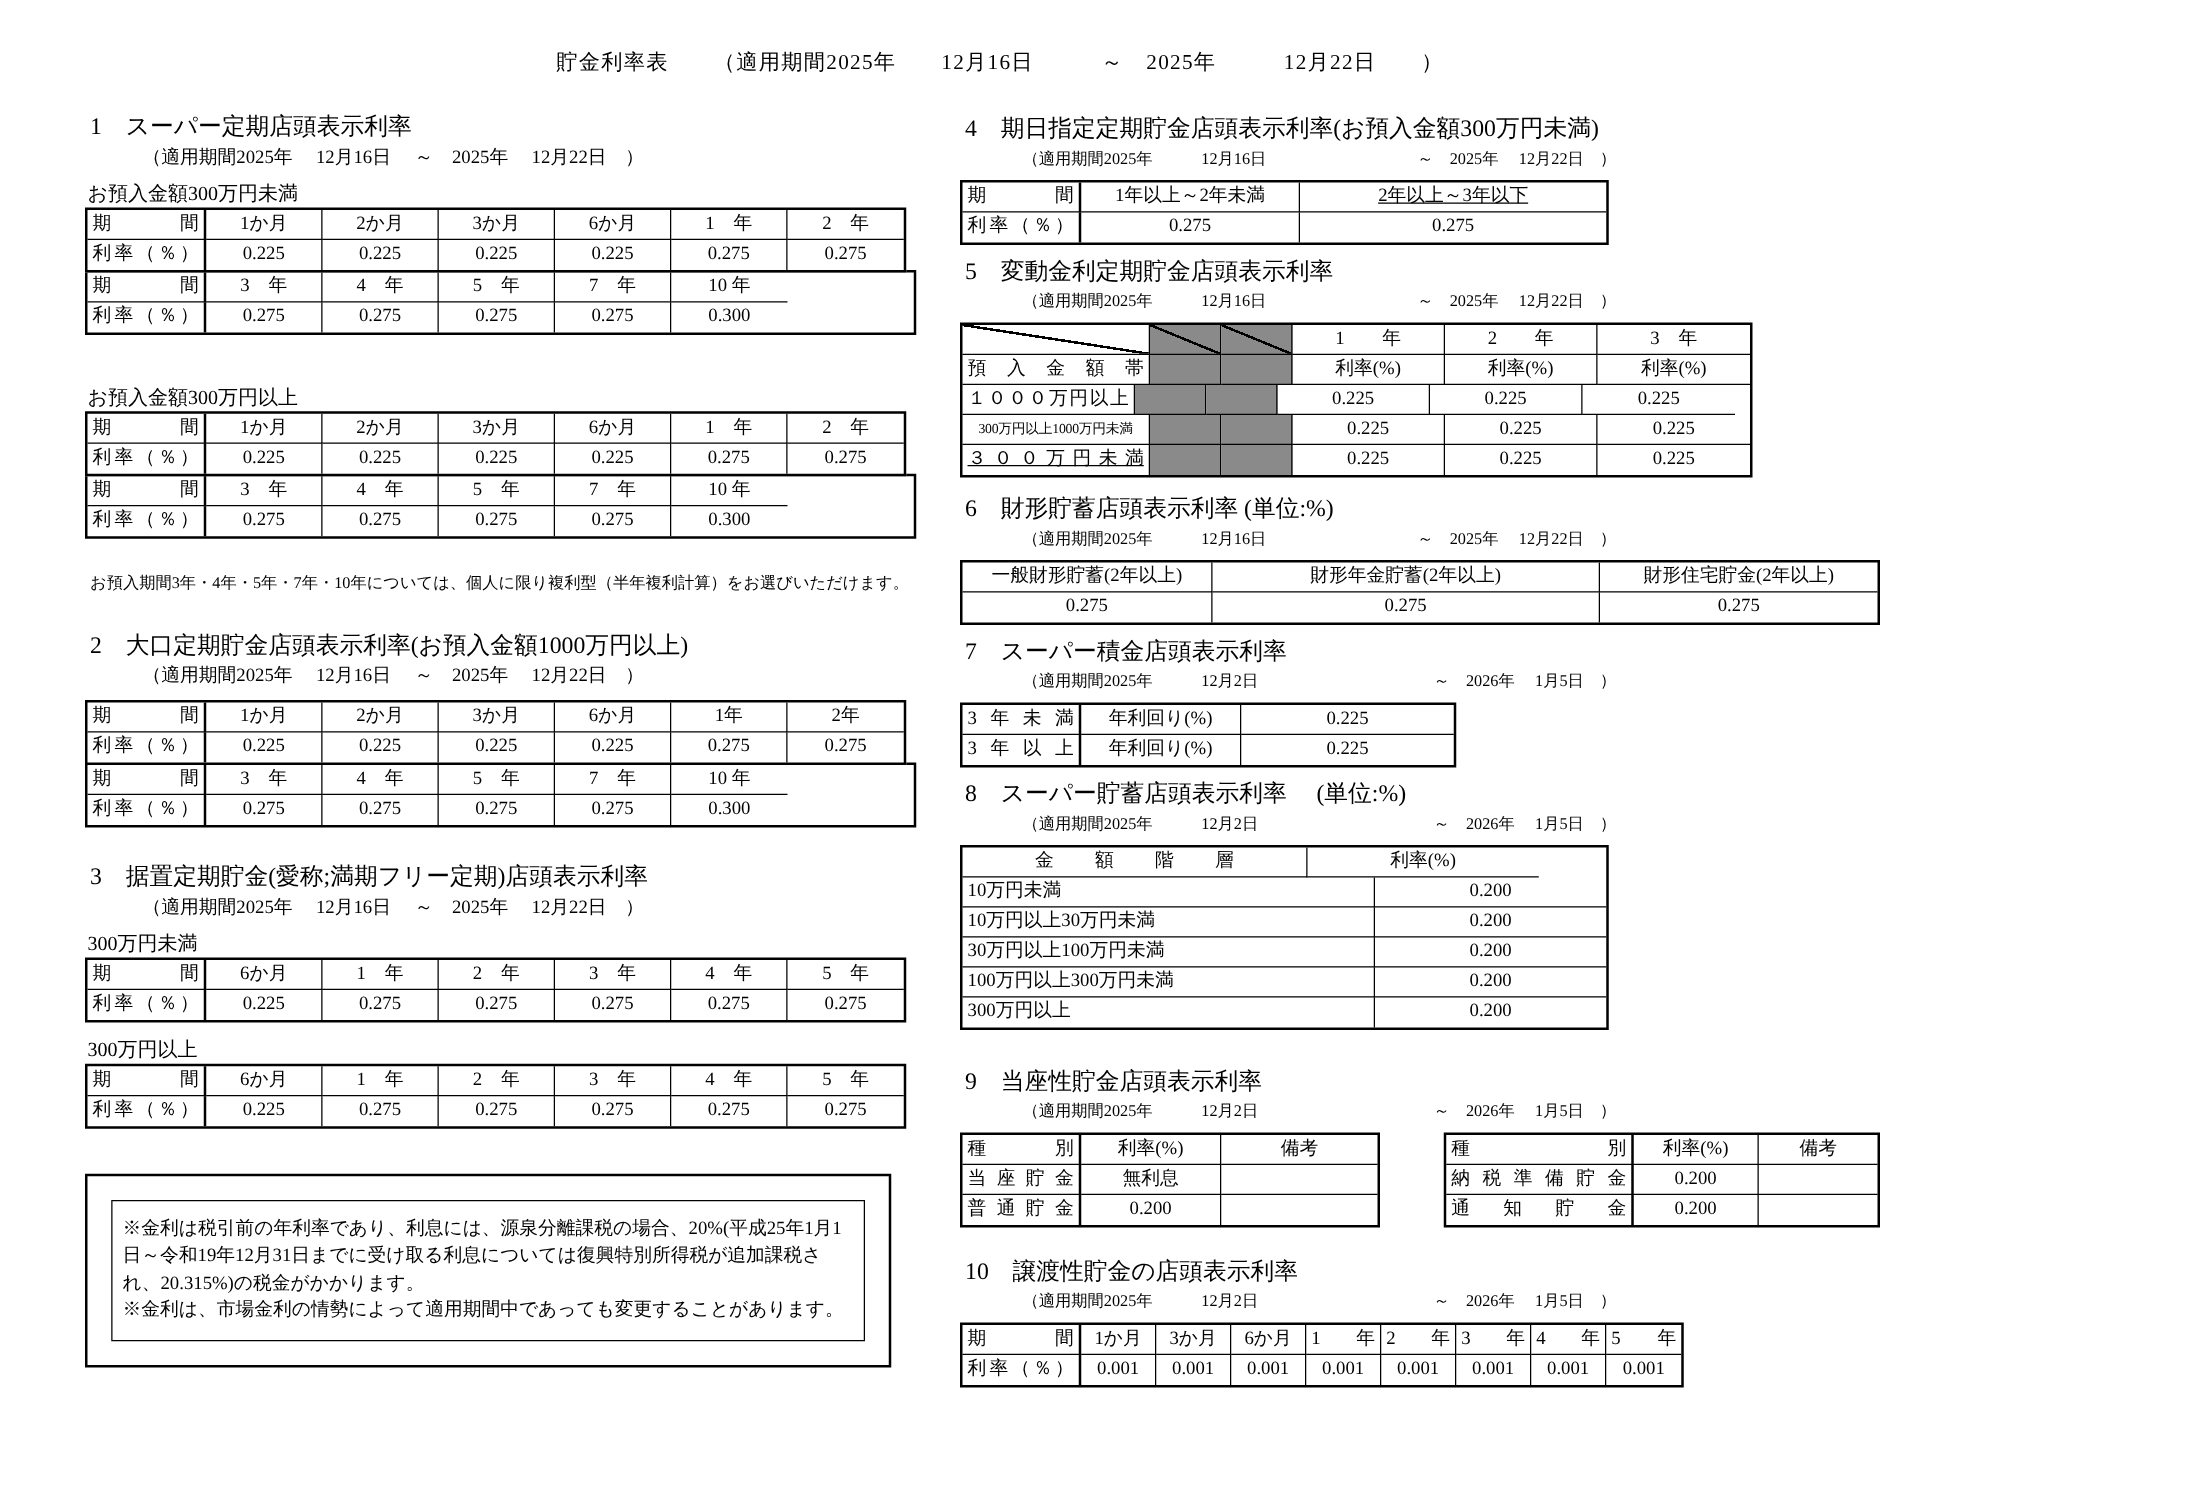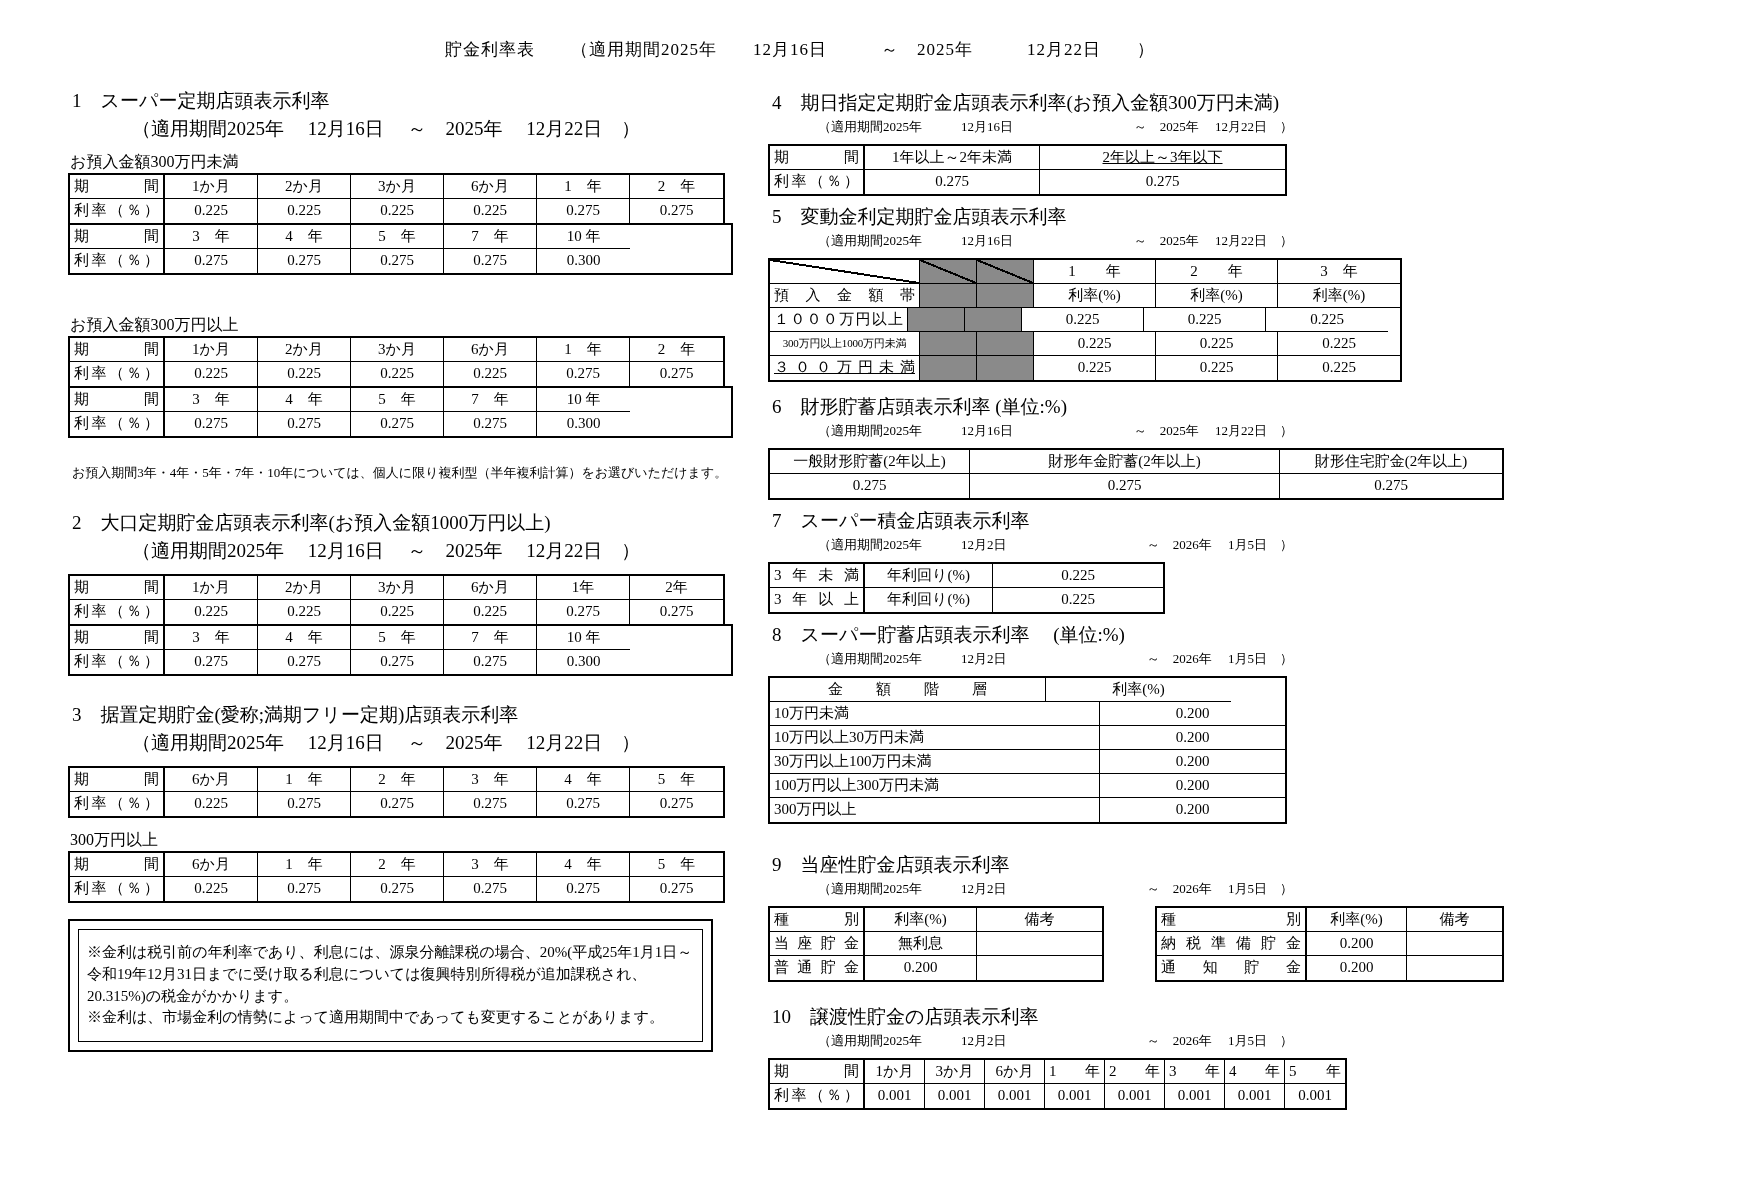--- a/index.html
+++ b/index.html
@@ -8,21 +8,21 @@
     font-family:"Liberation Serif","DejaVu Serif",serif;color:#000;
   }
   .page-title{
     position:absolute;top:38px;left:0;width:1600px;text-align:center;
     font-size:17px;letter-spacing:1px;white-space:pre;
   }
   .col{position:absolute;}
   .col-left{left:68px;top:88px;width:665px;}
   .col-right{left:768px;top:90px;width:760px;}
   .shead{font-size:19px;font-weight:normal;margin:0 0 0 4px;white-space:pre;}
-  .period{font-size:19px;margin:2px 0 10px 64px;white-space:pre;}
+  .period{font-size:15px;margin:2px 0 10px 46px;white-space:pre;}
   .period-spread{
     display:flex;justify-content:space-between;width:475px;
     font-size:13px;margin:2px 0 8px 50px;white-space:pre;
   }
   .sublabel{font-size:16px;margin:0 0 0 2px;}
   .dtable{display:inline-block;border:2px solid #000;background:#fff;vertical-align:top;}
   .trow{display:flex;}
   .tcell{
     box-sizing:border-box;height:24px;line-height:23px;font-size:15px;
     text-align:center;white-space:nowrap;overflow:hidden;
@@ -37,21 +37,21 @@
   .small{font-size:11px;letter-spacing:-0.2px;}
   .gray{background-color:#8a8a8a;}
   .diag{
     background-image:linear-gradient(to top right,
       transparent calc(50% - 1px),#000 calc(50% - 1px),
       #000 calc(50% + 1px),transparent calc(50% + 1px));
   }
   .stack{margin-top:-2px;display:block;}
   .note-inline{font-size:13px;margin:26px 0 0 4px;}
   .note-small{font-size:13.5px;margin:4px 0 0 6px;white-space:pre;}
-  .notebox{border:2px solid #000;padding:8px;margin-top:16px;width:645px;box-sizing:border-box;}
+  .notebox{border:2px solid #000;padding:19px;margin-top:36px;width:645px;box-sizing:border-box;}
   .notebox-inner{border:1px solid #000;padding:12px 8px;font-size:15px;line-height:1.45;}
   .notebox-inner p{margin:0;}
   .mt8{margin-top:8px;}  .mt12{margin-top:12px;}
   .mt22{margin-top:22px;} .mt26{margin-top:26px;} .mt28{margin-top:28px;} .mt40{margin-top:40px;}
   .twin{display:flex;gap:51px;align-items:flex-start;}
   section{display:block;}
 </style>
 </head>
 <body>
 
@@ -173,20 +173,21 @@
           <div class="tcell" style="width: 93px;">0.275</div>
           <div class="tcell" style="width: 93px;">0.275</div>
           <div class="tcell" style="width: 93px;">0.300</div>
         </div>
       </div>
   </section>
 
   <section class="mt26">
     <h2 class="shead">3　据置定期貯金(愛称;満期フリー定期)店頭表示利率</h2>
     <div class="period">（適用期間2025年　 12月16日　 ～　2025年　 12月22日　）</div>
+    <div class="sublabel">300万円未満</div>
     <div class="dtable tf"><div class="trow">
           <div class="tcell jl" style="width: 95px;">期　間</div>
           <div class="tcell" style="width: 93px;">6か月</div>
           <div class="tcell" style="width: 93px;">1　年</div>
           <div class="tcell" style="width: 93px;">2　年</div>
           <div class="tcell" style="width: 93px;">3　年</div>
           <div class="tcell" style="width: 93px;">4　年</div>
           <div class="tcell" style="width: 93px;">5　年</div>
         </div><div class="trow">
           <div class="tcell jl" style="width: 95px;">利率（％）</div>

